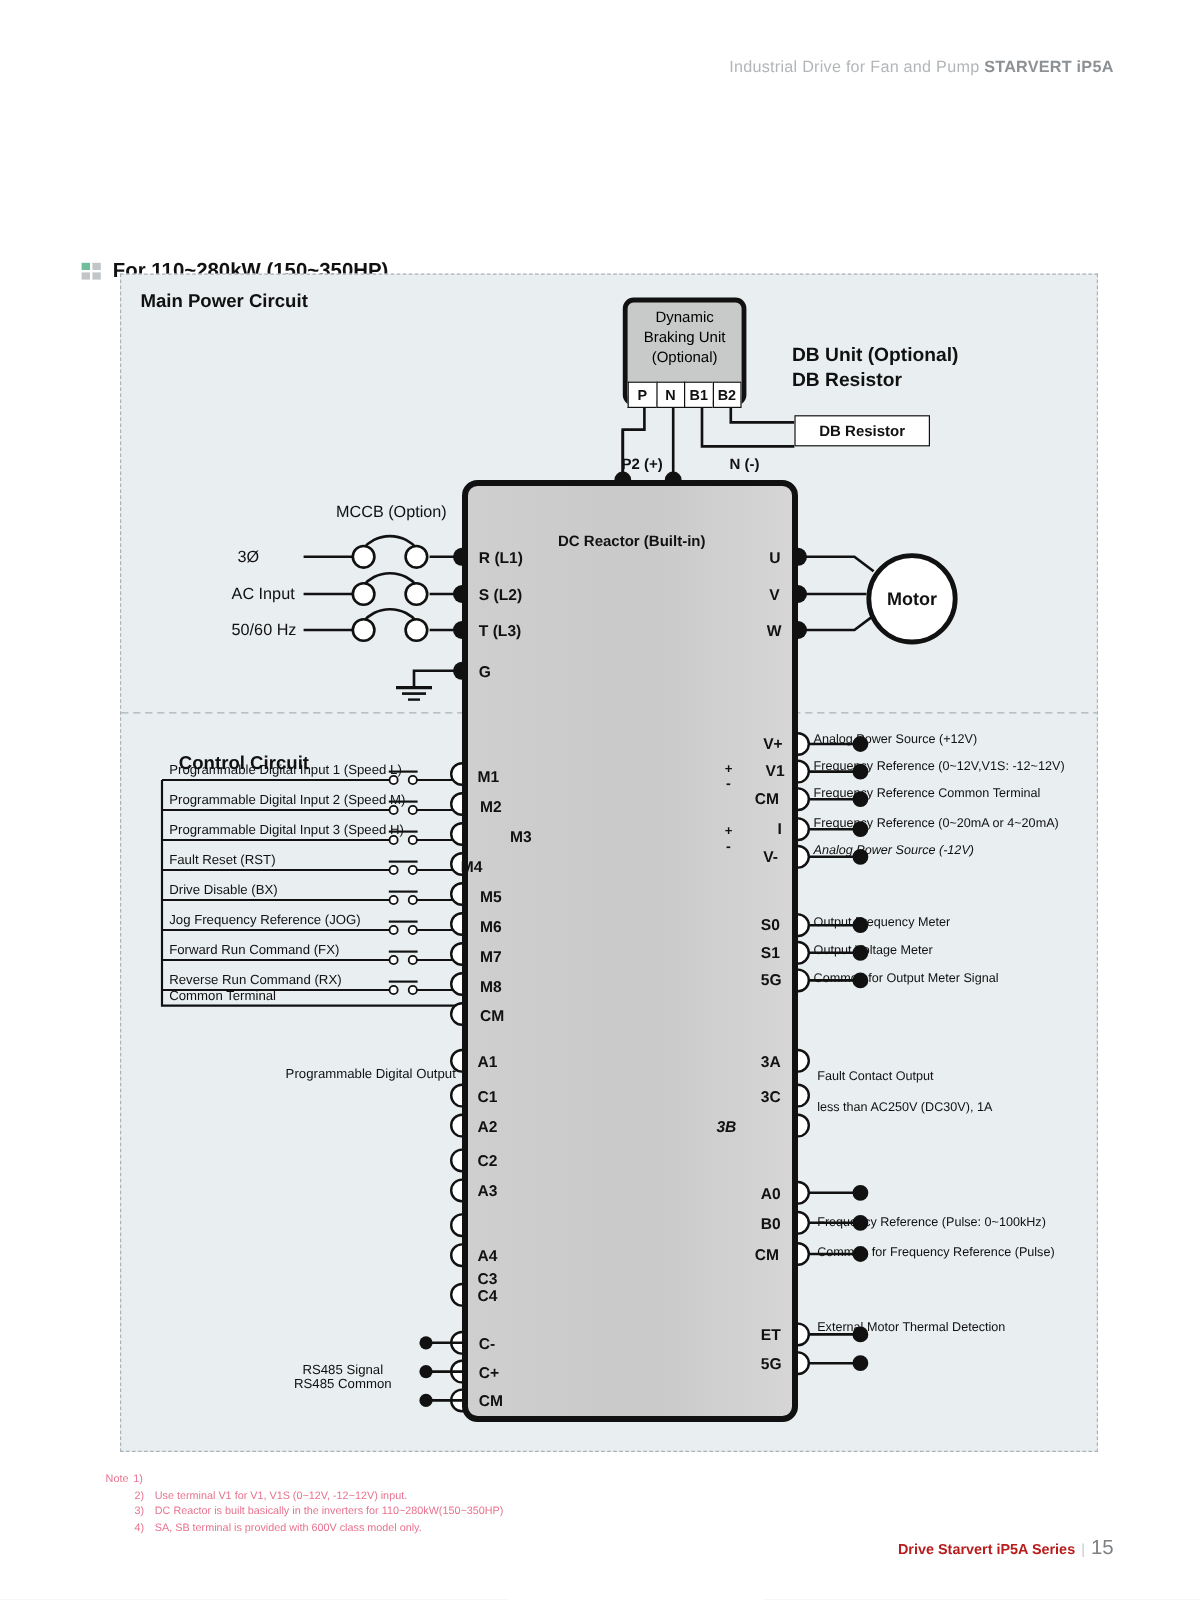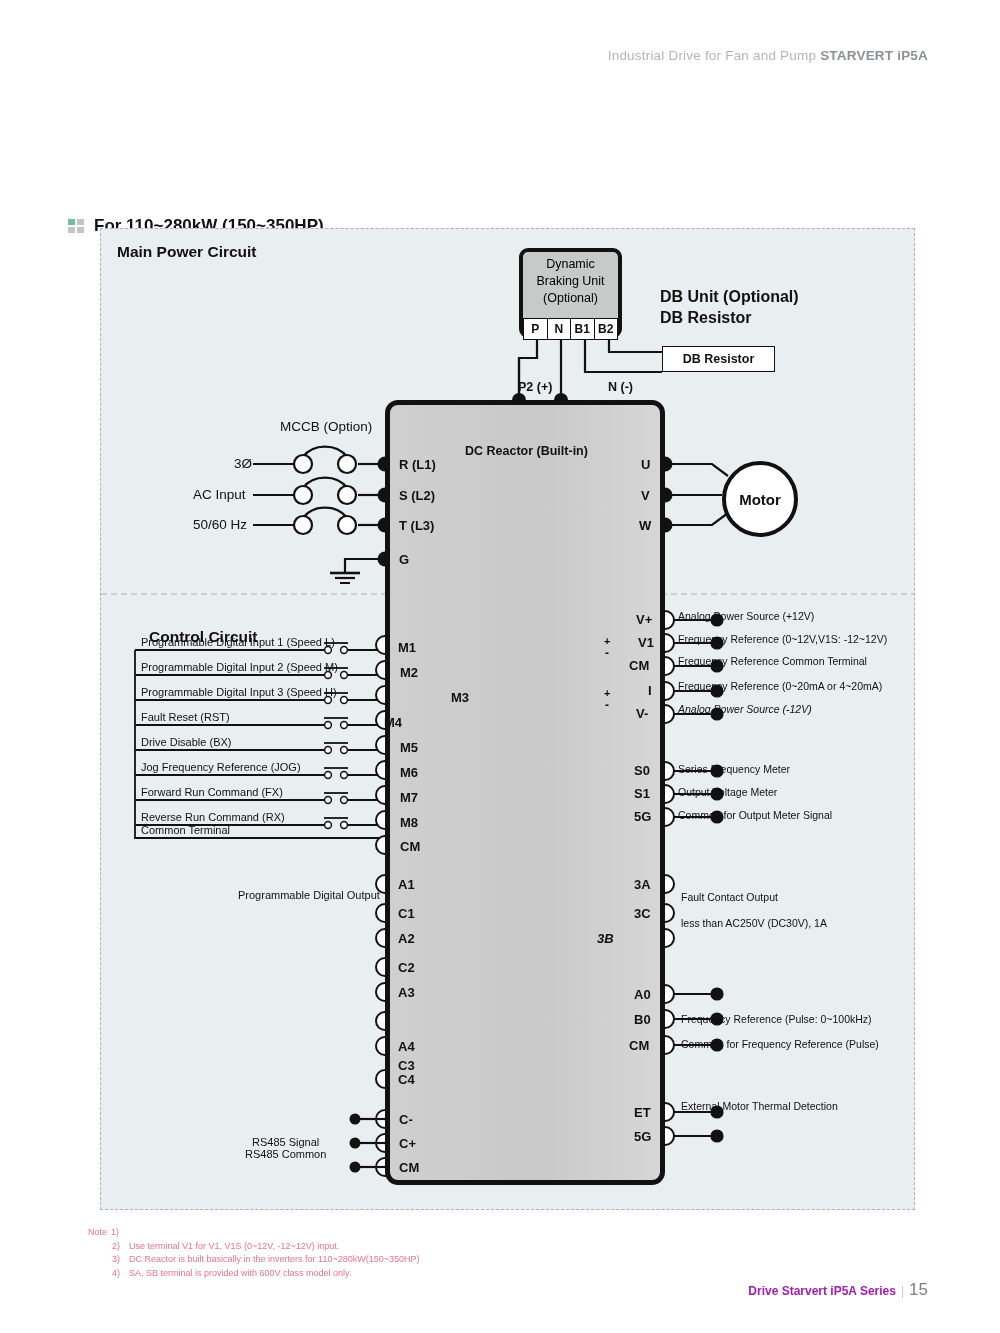--- a/index.html
+++ b/index.html
@@ -89,21 +89,21 @@
   #motor span{font-size:15px;font-weight:bold;color:#111;}
 
   
   #notes{left:88px;top:1226px;width:700px;font-size:9px;color:#e8738f;line-height:13.5px;}
   #notes .nrow{display:flex;gap:4px;}
   #notes .nlbl{color:#e8738f;}
   #notes .num{color:#e8738f;min-width:13px;}
 
   
   #footer{right:72px;top:1280px;font-size:12px;color:#9a9da0;white-space:nowrap;}
-  #footer b{color:#a21caf;}
+  #footer b{color:#b91c1c;}
   #footer .pg{font-size:17px;color:#7d8083;}
   #footer .bar{color:#c6c9cb;margin:0 5px;}
 </style>
 </head>
 <body>
 
 <div class="abs" id="header-line">
   <span>Industrial Drive for Fan and Pump </span><span class="brand">STARVERT iP5A</span>
 </div>
 
@@ -454,21 +454,21 @@
 <div class="abs" id="inverter-body"></div>
 
 <div class="abs lbl term-sm" style="left:478px;top:380px;">P2 (+)</div>
 <div class="abs lbl term-sm" style="left:568px;top:380px;">N (-)</div>
 <div class="abs lbl mid-bold" style="left:465px;top:444px;">DC Reactor (Built-in)</div>
 
 <div class="abs lbl sec-head" style="left:117px;top:243px;">Main Power Circuit</div>
 <div class="abs lbl sec-head" style="left:117px;top:628px;margin-left:32px;">Control Circuit</div>
 
 <div class="abs lbl" style="left:280px;top:419px;font-size:13.5px;">MCCB (Option)</div>
-<div class="abs lbl" style="left:198px;top:456px;font-size:13.5px;margin-left:36px;">3Ø</div>
+<div class="abs lbl" style="left:198px;top:456px;font-size:13.5px;">3Ø</div>
 <div class="abs lbl" style="left:193px;top:487px;font-size:13.5px;">AC Input</div>
 <div class="abs lbl" style="left:193px;top:517px;font-size:13.5px;">50/60 Hz</div>
 
 <div class="abs lbl term" style="left:399px;top:457px;">R (L1)</div>
 <div class="abs lbl term" style="left:399px;top:488px;">S (L2)</div>
 <div class="abs lbl term" style="left:399px;top:518px;">T (L3)</div>
 <div class="abs lbl term" style="left:399px;top:552px;">G</div>
 
 <div class="abs lbl term" style="left:641px;top:457px;">U</div>
 <div class="abs lbl term" style="left:641px;top:488px;">V</div>
@@ -483,21 +483,21 @@
 <div class="abs lbl desc-l" style="left:141px;top:686px;">Programmable Digital Input 3 (Speed H)</div>
 <div class="abs lbl desc-l" style="left:141px;top:711px;">Fault Reset (RST)</div>
 <div class="abs lbl desc-l" style="left:141px;top:736px;">Drive Disable (BX)</div>
 <div class="abs lbl desc-l" style="left:141px;top:761px;">Jog Frequency Reference (JOG)</div>
 <div class="abs lbl desc-l" style="left:141px;top:786px;">Forward Run Command (FX)</div>
 <div class="abs lbl desc-l" style="left:141px;top:811px;">Reverse Run Command (RX)</div>
 <div class="abs lbl desc-l" style="left:141px;top:824px;">Common Terminal</div>
 
 <div class="abs lbl term" style="left:398px;top:640px;">M1</div>
 <div class="abs lbl term" style="left:400px;top:665px;">M2</div>
-<div class="abs lbl term" style="left:418px;top:690px;padding-left:33px;">M3</div>
+<div class="abs lbl term" style="left:392px;top:690px;padding-left:33px;">M3</div>
 <div class="abs lbl term" style="left:384px;top:715px;">M4</div>
 <div class="abs lbl term" style="left:400px;top:740px;">M5</div>
 <div class="abs lbl term" style="left:400px;top:765px;">M6</div>
 <div class="abs lbl term" style="left:400px;top:790px;">M7</div>
 <div class="abs lbl term" style="left:400px;top:815px;">M8</div>
 <div class="abs lbl term" style="left:400px;top:839px;">CM</div>
 
 <div class="abs lbl desc-l" style="left:238px;top:889px;">Programmable Digital Output</div>
 <div class="abs lbl term" style="left:398px;top:877px;">A1</div>
 <div class="abs lbl term" style="left:398px;top:906px;">C1</div>
@@ -527,21 +527,21 @@
 <div class="abs lbl desc" style="left:678px;top:703px;font-style:italic;">Analog Power Source (-12V)</div>
 
 <div class="abs" style="left:604px;top:635px;font-size:11px;font-weight:bold;color:#111;">+</div>
 <div class="abs" style="left:605px;top:646px;font-size:12px;font-weight:bold;color:#111;">-</div>
 <div class="abs" style="left:604px;top:687px;font-size:11px;font-weight:bold;color:#111;">+</div>
 <div class="abs" style="left:605px;top:698px;font-size:12px;font-weight:bold;color:#111;">-</div>
 
 <div class="abs lbl term" style="left:634px;top:763px;">S0</div>
 <div class="abs lbl term" style="left:634px;top:786px;">S1</div>
 <div class="abs lbl term" style="left:634px;top:809px;">5G</div>
-<div class="abs lbl desc" style="left:678px;top:763px;">Series Frequency Meter</div>
+<div class="abs lbl desc" style="left:678px;top:763px;">Output Frequency Meter</div>
 <div class="abs lbl desc" style="left:678px;top:786px;">Output Voltage Meter</div>
 <div class="abs lbl desc" style="left:678px;top:809px;">Common for Output Meter Signal</div>
 
 <div class="abs lbl term" style="left:634px;top:877px;">3A</div>
 <div class="abs lbl term" style="left:634px;top:906px;">3C</div>
 <div class="abs lbl term" style="left:597px;top:931px;font-style:italic;">3B</div>
 <div class="abs lbl desc" style="left:681px;top:891px;">Fault Contact Output</div>
 <div class="abs lbl desc" style="left:681px;top:917px;">less than AC250V (DC30V), 1A</div>
 
 <div class="abs lbl term" style="left:634px;top:987px;">A0</div>

